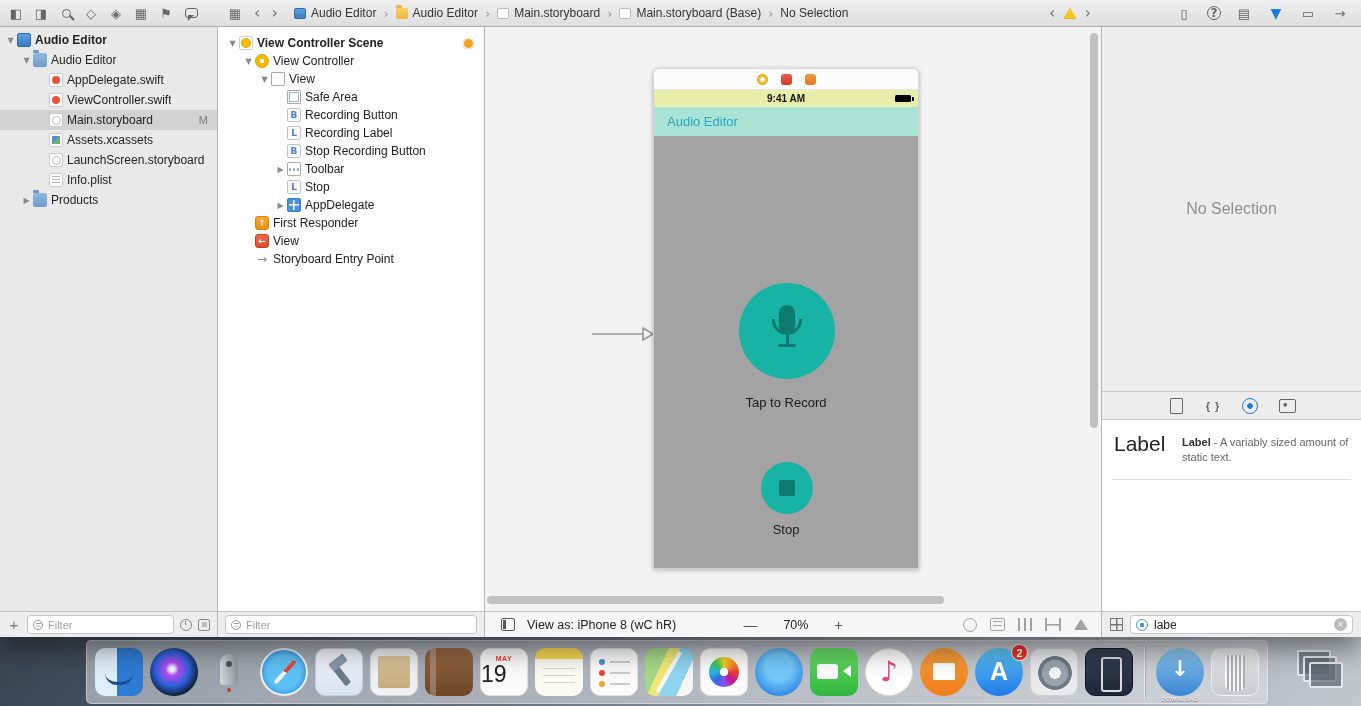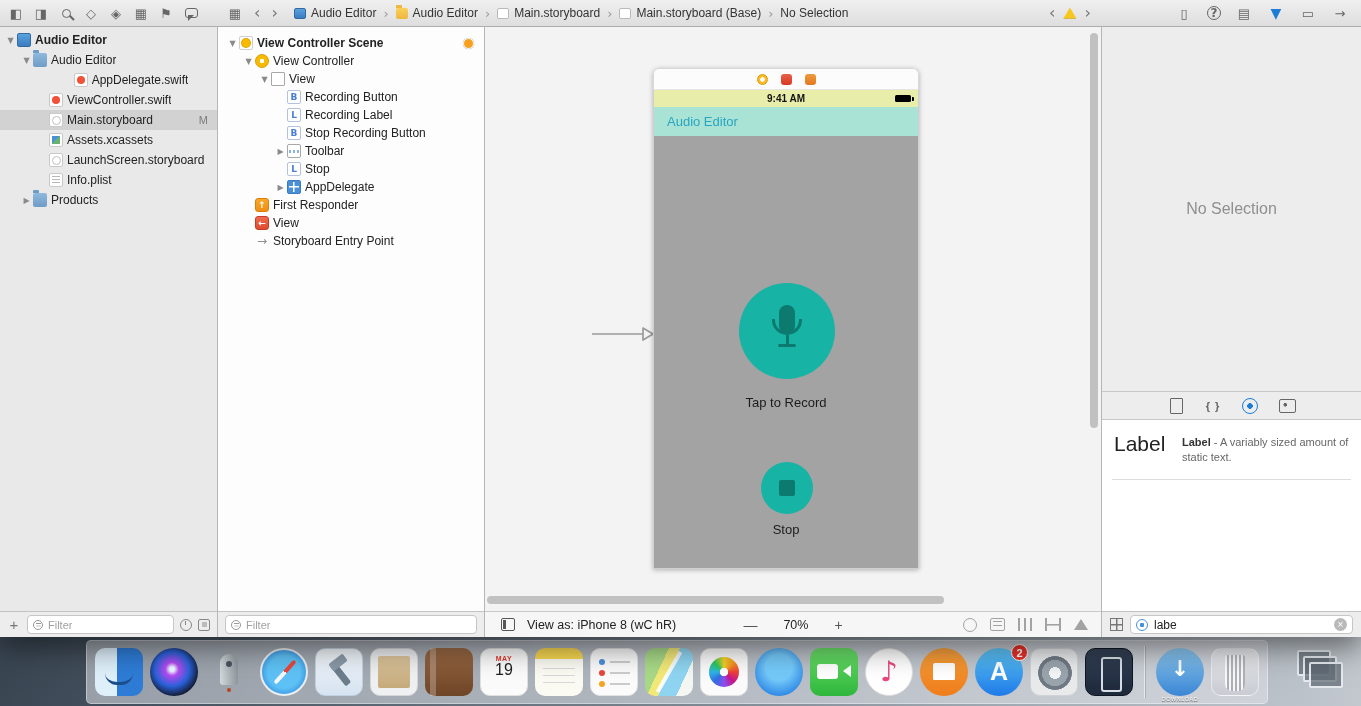--- a/index.html
+++ b/index.html
@@ -22,21 +22,21 @@
   .di-safari::after{content:"";position:absolute;left:21px;top:7px;width:4px;height:30px;background:linear-gradient(#e8473a 0 50%,#f7f8f9 50%);transform:rotate(42deg);border-radius:2px}
   .di-xcode{background:linear-gradient(#f5f9fd,#d6e3f1);border:1px solid #c3d2e2}
   .di-xcode::before{content:"";position:absolute;left:21px;top:12px;width:7px;height:26px;background:#6e7d8c;border-radius:2px;transform:rotate(-38deg)}
   .di-xcode::after{content:"";position:absolute;left:13px;top:9px;width:18px;height:9px;background:#8b9aa8;border-radius:2px;transform:rotate(-38deg)}
   .di-mail{background:#eef0f2;border:1px solid #d4d6d8}
   .di-mail::after{content:"";position:absolute;inset:7px;background:linear-gradient(#dcc69c,#c6ab7c);border-radius:2px}
   .di-contacts{background:linear-gradient(#9a6a45,#6e4526)}
   .di-contacts::after{content:"";position:absolute;left:5px;top:0;width:6px;height:100%;background:rgba(255,255,255,.25)}
   .di-calendar{background:#fbfbfb;border:1px solid #e0e0e0}
   .cal-month{color:#e0352b;font-size:7px;font-weight:700;text-align:center;margin-top:6px;letter-spacing:.6px}
-  .cal-day{font-size:16px;text-align:center;color:#222;line-height:1.05;font-weight:300}
+  .cal-day{font-size:23px;text-align:left;color:#222;line-height:1.05;font-weight:300}
   .di-notes{background:linear-gradient(180deg,#f6d651 0 11px,#fbfbf4 11px)}
   .di-notes::after{content:"";position:absolute;left:8px;right:8px;top:20px;height:18px;background:repeating-linear-gradient(#d8d8d8 0 1.5px,transparent 1.5px 7px)}
   .di-reminders{background:#fbfbfb;border:1px solid #e2e2e2}
   .di-reminders::after{content:"";position:absolute;left:8px;top:10px;width:6px;height:6px;border-radius:50%;background:#4a90d9;box-shadow:0 11px 0 #e8453c,0 22px 0 #f5a623}
   .di-reminders::before{content:"";position:absolute;left:19px;right:7px;top:12px;height:26px;background:repeating-linear-gradient(#ccc 0 2px,transparent 2px 11px)}
   .di-maps{background:linear-gradient(115deg,#a8d987 0 34%,#f2e979 34% 50%,#8fd5f2 50% 76%,#f5f7f2 76%)}
   .di-maps::after{content:"";position:absolute;left:22px;top:1px;width:4px;height:46px;background:#fff;transform:rotate(30deg);opacity:.9}
   .di-photos{background:#fbfbfb;border:1px solid #e2e2e2}
   .di-photos::after{content:"";position:absolute;left:8px;top:8px;width:30px;height:30px;border-radius:50%;background:radial-gradient(circle,#fff 0 4px,transparent 4.5px),conic-gradient(#f5d328,#f59a23,#ef4136,#c6168d,#8e4ff0,#2f6fe0,#2fb6e8,#2fc75a,#f5d328)}
   .di-messages{border-radius:50%;background:radial-gradient(circle at 50% 40%,#74c9f9 0 35%,#2a84e4 80%)}
@@ -366,21 +366,21 @@
           <div class="tree-row" style="padding-left: 4px;">
             <span class="disclosure">▼</span>
             <span class="tico project-icon"></span>
             <span class="tree-label bold">Audio Editor</span>
           </div>
           <div class="tree-row" style="padding-left: 20px;">
             <span class="disclosure">▼</span>
             <span class="tico folder-icon"></span>
             <span class="tree-label">Audio Editor</span>
           </div>
-          <div class="tree-row" style="padding-left: 36px; justify-content: center;">
+          <div class="tree-row" style="padding-left: 36px;">
             <span class="disclosure"></span>
             <span class="tico swift-file-icon"></span>
             <span class="tree-label">AppDelegate.swift</span>
           </div>
           <div class="tree-row" style="padding-left: 36px;">
             <span class="disclosure"></span>
             <span class="tico swift-file-icon"></span>
             <span class="tree-label">ViewController.swift</span>
           </div>
           <div class="tree-row selected" style="padding-left: 36px;">
@@ -431,20 +431,25 @@
           </div>
           <div class="tree-row" style="padding-left: 24px;">
             <span class="disclosure">▼</span>
             <span class="tico view-controller-icon"></span>
             <span class="tree-label">View Controller</span>
           </div>
           <div class="tree-row" style="padding-left: 40px;">
             <span class="disclosure">▼</span>
             <span class="tico view-icon"></span>
             <span class="tree-label">View</span>
+          </div>
+          <div class="tree-row" style="padding-left: 56px;">
+            <span class="disclosure"></span>
+            <span class="tico safe-area-icon"></span>
+            <span class="tree-label">Safe Area</span>
           </div>
           <div class="tree-row" style="padding-left: 56px;">
             <span class="disclosure"></span>
             <span class="tico button-icon">B</span>
             <span class="tree-label">Recording Button</span>
           </div>
           <div class="tree-row" style="padding-left: 56px;">
             <span class="disclosure"></span>
             <span class="tico label-icon">L</span>
             <span class="tree-label">Recording Label</span>

